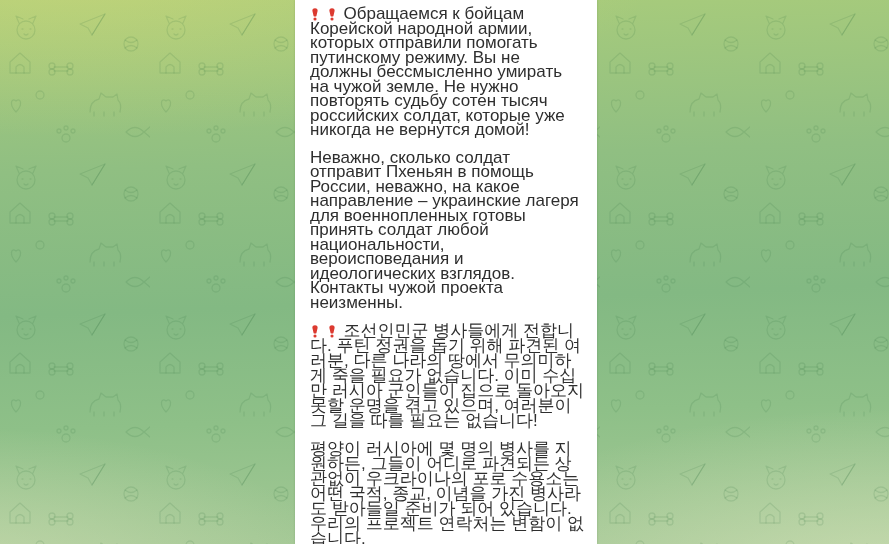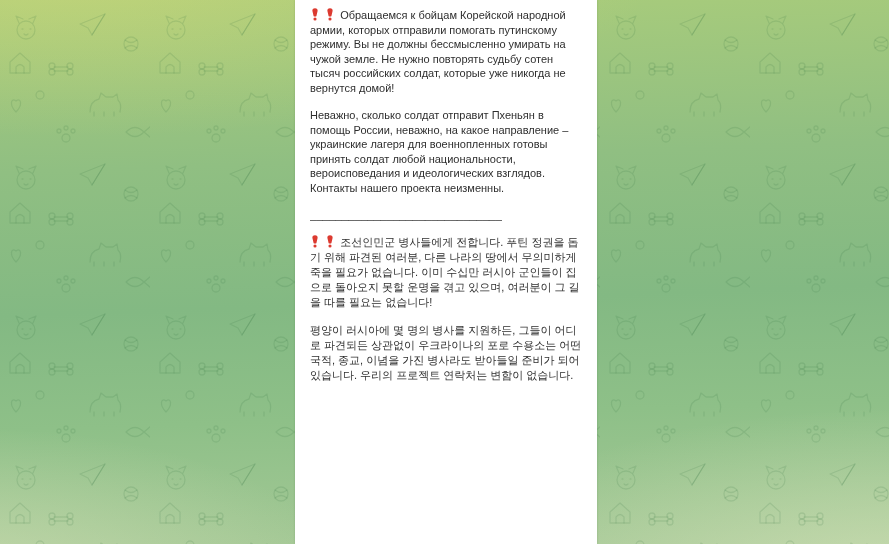--- a/index.html
+++ b/index.html
@@ -17,21 +17,21 @@
   }
   .doodles{position:absolute;inset:0;display:block;}
   .bubble{
     position:absolute;left:295px;top:0;width:302px;height:544px;
     background:#ffffff;box-sizing:border-box;
     padding:7px 13px 6px 15px;
     box-shadow:0 0 2px rgba(60,90,50,.25);
   }
   .para{
     margin:0 0 13px 0;
-    font-size:11px;line-height:14.5px;color:#2e2e2e;
+    font-size:17px;line-height:14.5px;color:#2e2e2e;
     word-break:break-word;
   }
   .para.ko{line-height:15px;}
   .divider{
     margin:0 0 12px 0;
     font-size:11.5px;line-height:14px;color:#2e2e2e;
     letter-spacing:0;white-space:nowrap;overflow:hidden;
   }
   .excl{display:inline-block;vertical-align:-2px;margin-right:2px;line-height:0;}
   .excl svg{display:block;}
@@ -98,24 +98,23 @@
           <g fill="#dc3a30">
             <path d="M6,1 C8.2,1 9.5,2.4 9.1,4.3 L7.7,10.3 C7.5,11.2 4.5,11.2 4.3,10.3 L2.9,4.3 C2.5,2.4 3.8,1 6,1 Z"></path>
             <circle cx="6" cy="14" r="1.9"></circle>
           </g>
         </svg></span>
     <span>Обращаемся к бойцам Корейской народной армии, которых отправили помогать путинскому режиму. Вы не должны бессмысленно умирать на чужой земле. Не нужно повторять судьбу сотен тысяч российских солдат, которые уже никогда не вернутся домой!</span>
   </p>
 
 
   <p class="para">
-    <span>Неважно, сколько солдат отправит Пхеньян в помощь России, неважно, на какое направление – украинские лагеря для военнопленных готовы принять солдат любой национальности, вероисповедания и идеологических взглядов. Контакты нашего проекта неизменны.</span>
+    <span>Неважно, сколько солдат отправит Пхеньян в помощь России, неважно, на какое направление – украинские лагеря для военнопленных готовы принять солдат любой национальности, вероисповедания и идеологических взглядов. Контакты чужой проекта неизменны.</span>
   </p>
 
-  <p class="divider">______________________________</p>
 
   <p class="para ko">
     <span class="excl"><svg width="10" height="14" viewBox="0 0 12 16">
           <g fill="#dc3a30">
             <path d="M6,1 C8.2,1 9.5,2.4 9.1,4.3 L7.7,10.3 C7.5,11.2 4.5,11.2 4.3,10.3 L2.9,4.3 C2.5,2.4 3.8,1 6,1 Z"></path>
             <circle cx="6" cy="14" r="1.9"></circle>
           </g>
         </svg></span>
     <span class="excl"><svg width="10" height="14" viewBox="0 0 12 16">
           <g fill="#dc3a30">

